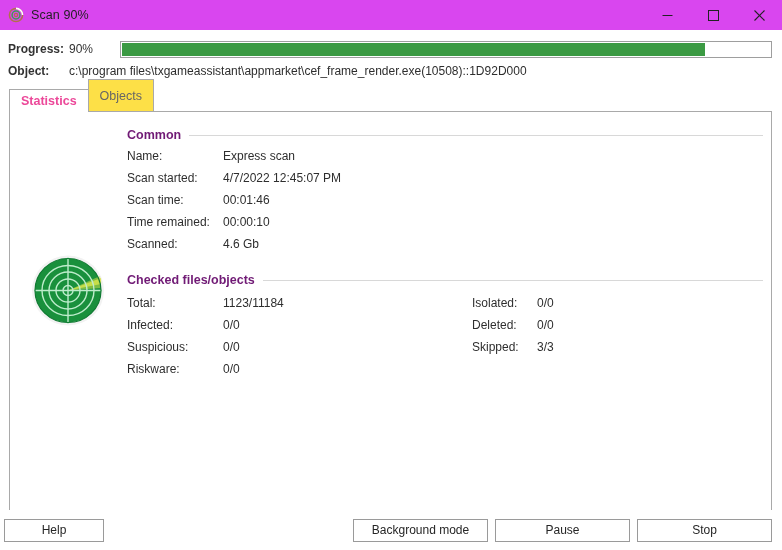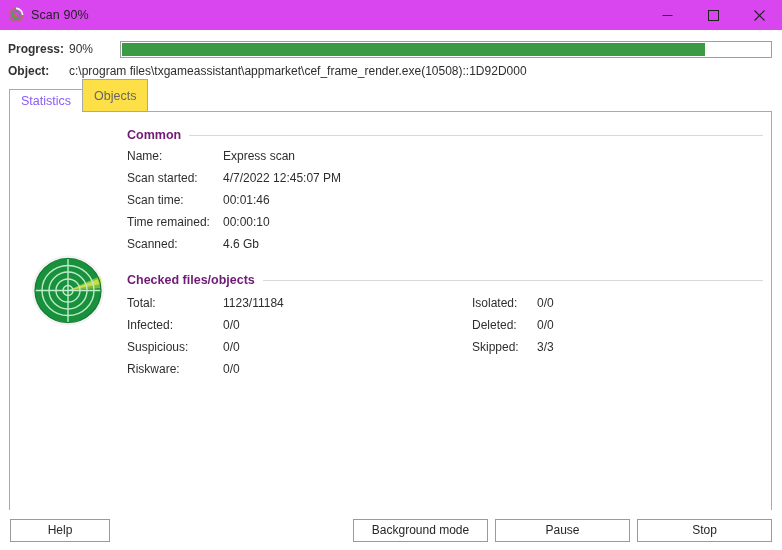--- a/index.html
+++ b/index.html
@@ -116,22 +116,22 @@
     align-items: center;
     font-size: 12.5px;
     border: 1px solid #a9a9a9;
     border-bottom: none;
     background: #fde047;
     color: #666666;
     margin-right: -1px;
   }
   .tab.active {
     background: #ffffff;
-    color: #8b5cf6;
-    font-weight: normal;
+    color: #ec4899;
+    font-weight: bold;
     height: 23px;
     margin-bottom: -1px;
   }
 
   
   .panel {
     margin: 0 10px 0 9px;
     height: 404px;
     border: 1px solid #a9a9a9;
     background: #ffffff;
@@ -214,21 +214,21 @@
     border: 1px solid #9a9a9a;
     background: #ffffff;
     font-family: "Liberation Sans", sans-serif;
     font-size: 12px;
     color: #262626;
     display: flex;
     align-items: center;
     justify-content: center;
     cursor: default;
   }
-  .btn-help { width: 100px; margin-left: 10px; }
+  .btn-help { width: 100px; margin-left: 4px; }
   .btn-bg { width: 135px; }
   .btn-pause { width: 135px; margin-left: 7px; }
   .btn-stop { width: 135px; margin-left: 7px; }
   .footer-spacer { flex: 1 1 auto; }
   .footer-right { display: flex; margin-right: 10px; }
 </style>
 </head>
 <body>
 
 <div class="titlebar">

